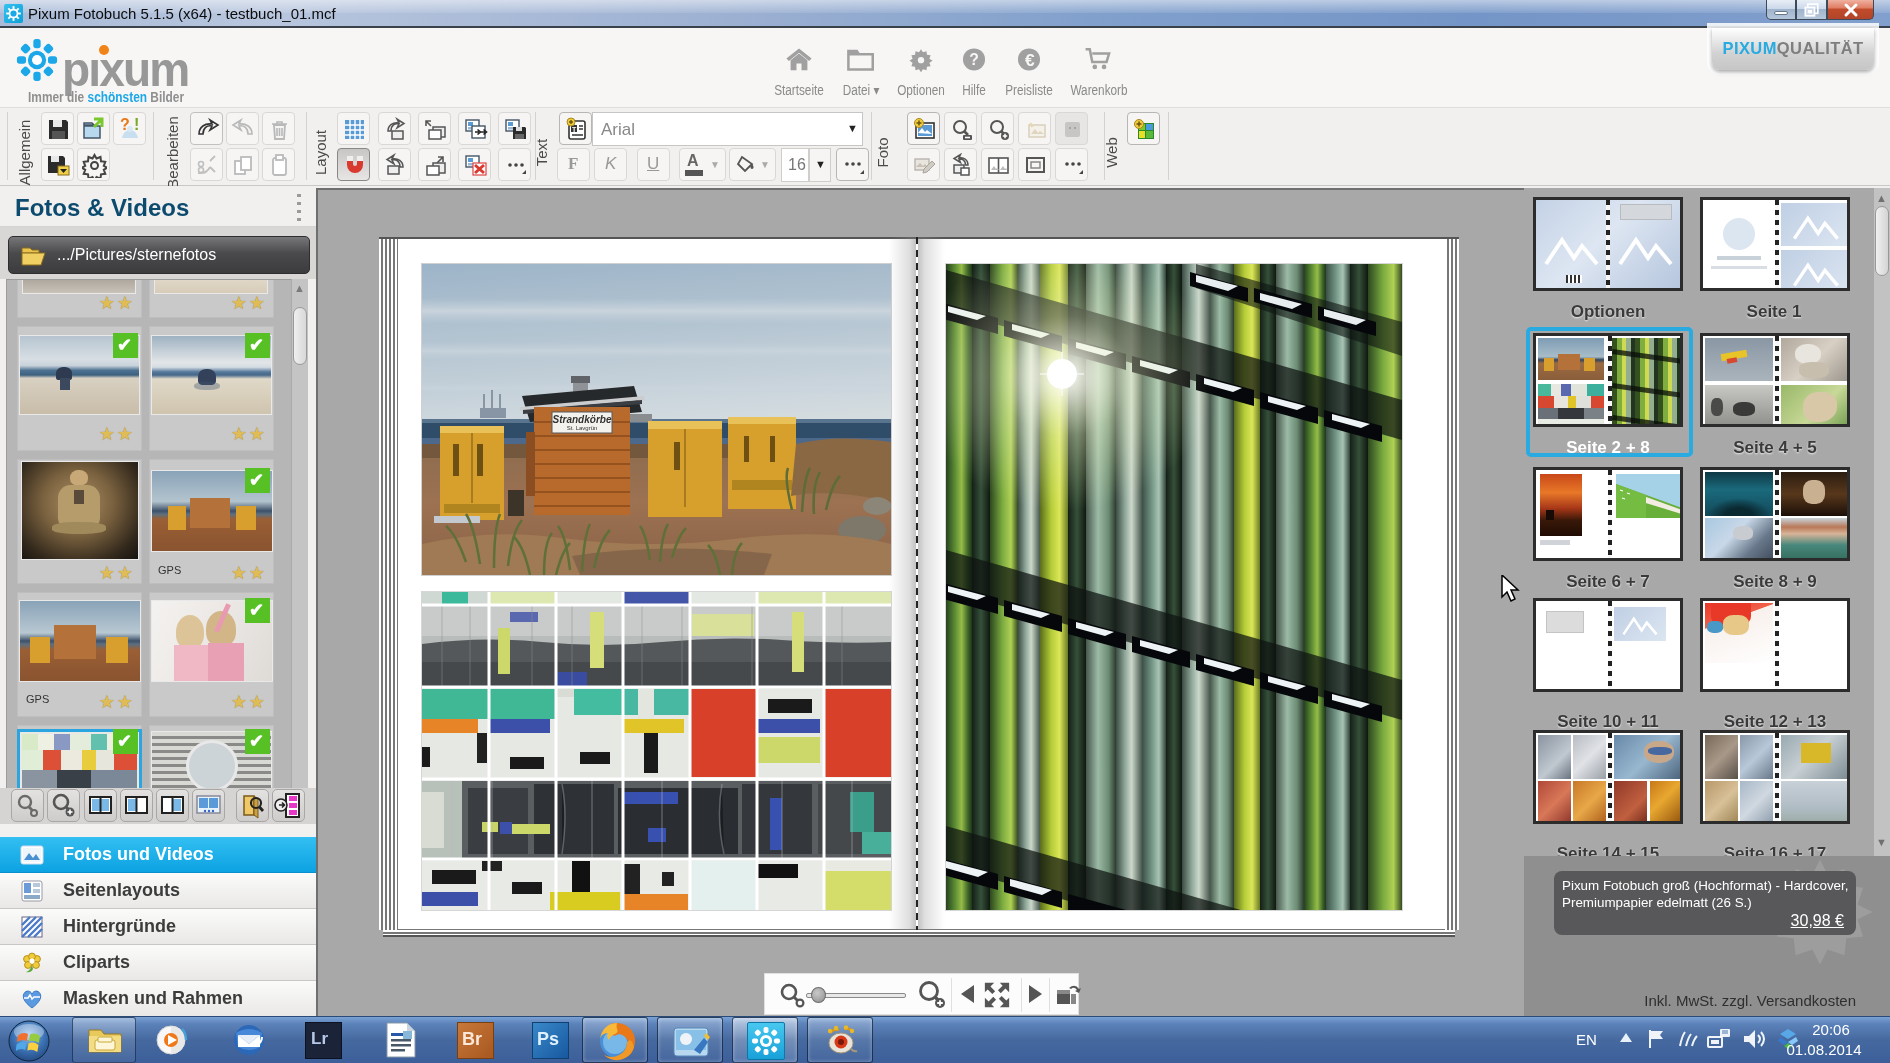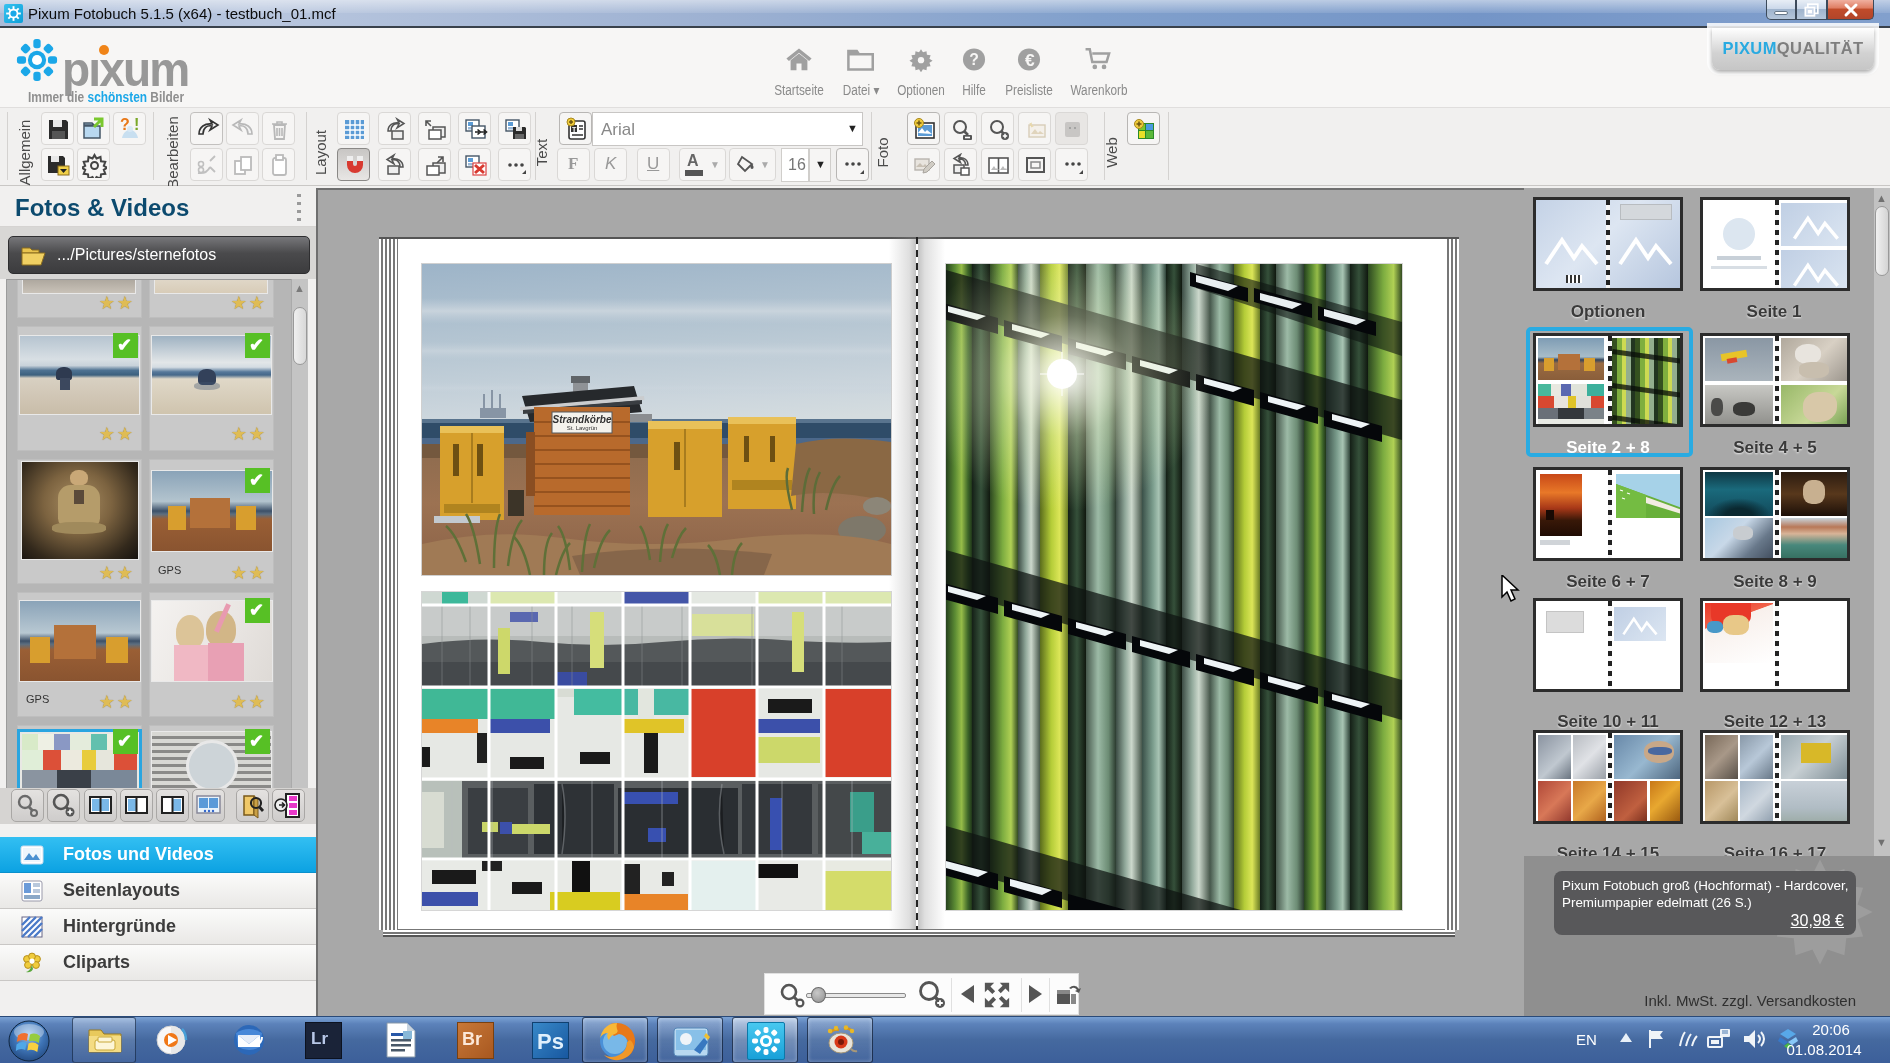--- a/index.html
+++ b/index.html
@@ -691,20 +691,27 @@
             <path d="M12 14 q-2 6 -6 7 q5 1 7 -3" fill="#5aa83c"></path>
           </svg>
         <div class="txt">Cliparts</div>
       </div>
       <div class="cat" style="top:72px">
         <svg class="cic" viewBox="0 0 24 24">
             <rect x="2" y="2" width="20" height="20" fill="#fff" stroke="#668"></rect>
             <path d="M2 22 L22 2 M2 16 L16 2 M2 10 L10 2 M8 22 L22 8 M14 22 L22 14" stroke="#4a7ac8" stroke-width="2.4"></path>
           </svg>
         <div class="txt">Hintergründe</div>
+      </div>
+      <div class="cat" style="top:144px">
+        <svg class="cic" viewBox="0 0 24 24">
+            <path d="M12 21 C4 15 2 10 4 6.5 C6 3 10.5 3.5 12 7 C13.5 3.5 18 3 20 6.5 C22 10 20 15 12 21 z" fill="#5a9ae0" stroke="#3a78c0"></path>
+            <path d="M4 11 l4 0 2 -3 2 4 2 -2 6 0" stroke="#fff" stroke-width="1.6" fill="none"></path>
+          </svg>
+        <div class="txt">Masken und Rahmen</div>
       </div>
     </div>
   </div>
 
   <div id="canvas" class="abs">
     <div id="book">
       <div id="pagewhite"></div>
         <div id="pagebottom"></div>
         <div id="spineshadeL"></div>
         <div id="spineshadeR"></div>
@@ -1315,21 +1322,21 @@
           <rect x="8" y="28" width="14" height="2.5" fill="#485868"></rect>
           <rect x="20" y="10" width="9" height="8" fill="#88b8d8"></rect>
         </svg>
     </div>
     <div class="tbp" style="left:455px;width:44px">
       <div style="position:absolute;left:2px;top:5px;width:37px;height:37px;background:linear-gradient(135deg,#c87838,#a85820);border:1px solid #784010"></div>
       <span style="position:absolute;left:7px;top:12px;font-size:18px;font-weight:bold;color:#fce8d8">Br</span>
     </div>
     <div class="tbp" style="left:530px;width:44px">
       <div style="position:absolute;left:2px;top:5px;width:37px;height:37px;background:linear-gradient(135deg,#3888c8,#1858a0);border:1px solid #104070"></div>
-      <span style="position:absolute;left:7px;top:12px;font-size:22px;font-weight:bold;color:#e0f0fc">Ps</span>
+      <span style="position:absolute;left:7px;top:12px;font-size:18px;font-weight:bold;color:#e0f0fc">Ps</span>
     </div>
     <div class="tbp btn" style="left:582px;width:66px">
       <svg style="position:absolute;left:14px;top:3px" width="40" height="40" viewBox="0 0 40 40">
           <circle cx="20" cy="20" r="17" fill="#4a90d8"></circle>
           <circle cx="18" cy="21" r="12" fill="#78b8e8"></circle>
           <path d="M20 2 a18 18 0 0 1 17 24 q-1 6 -7 10 q5 -9 1 -16 q-3 -6 -9 -7 l-5 2 q-3 -2 -1 -6 q2 -4 -3 -6 q4 -1 7 -1 z" fill="#e87818"></path>
           <path d="M37 26 a18 18 0 0 1 -30 8 q8 4 15 0 q8 -4 8 -13 l3 -2 q3 2 4 7 z" fill="#f09828"></path>
           <path d="M20 2 q-8 0 -13 6 q-3 4 -4 9 q3 -5 8 -5 q-2 4 1 7 q2 -5 6 -6 q4 -2 2 -5 q-1 -3 0 -6 z" fill="#f8b838"></path>
         </svg>
     </div>

